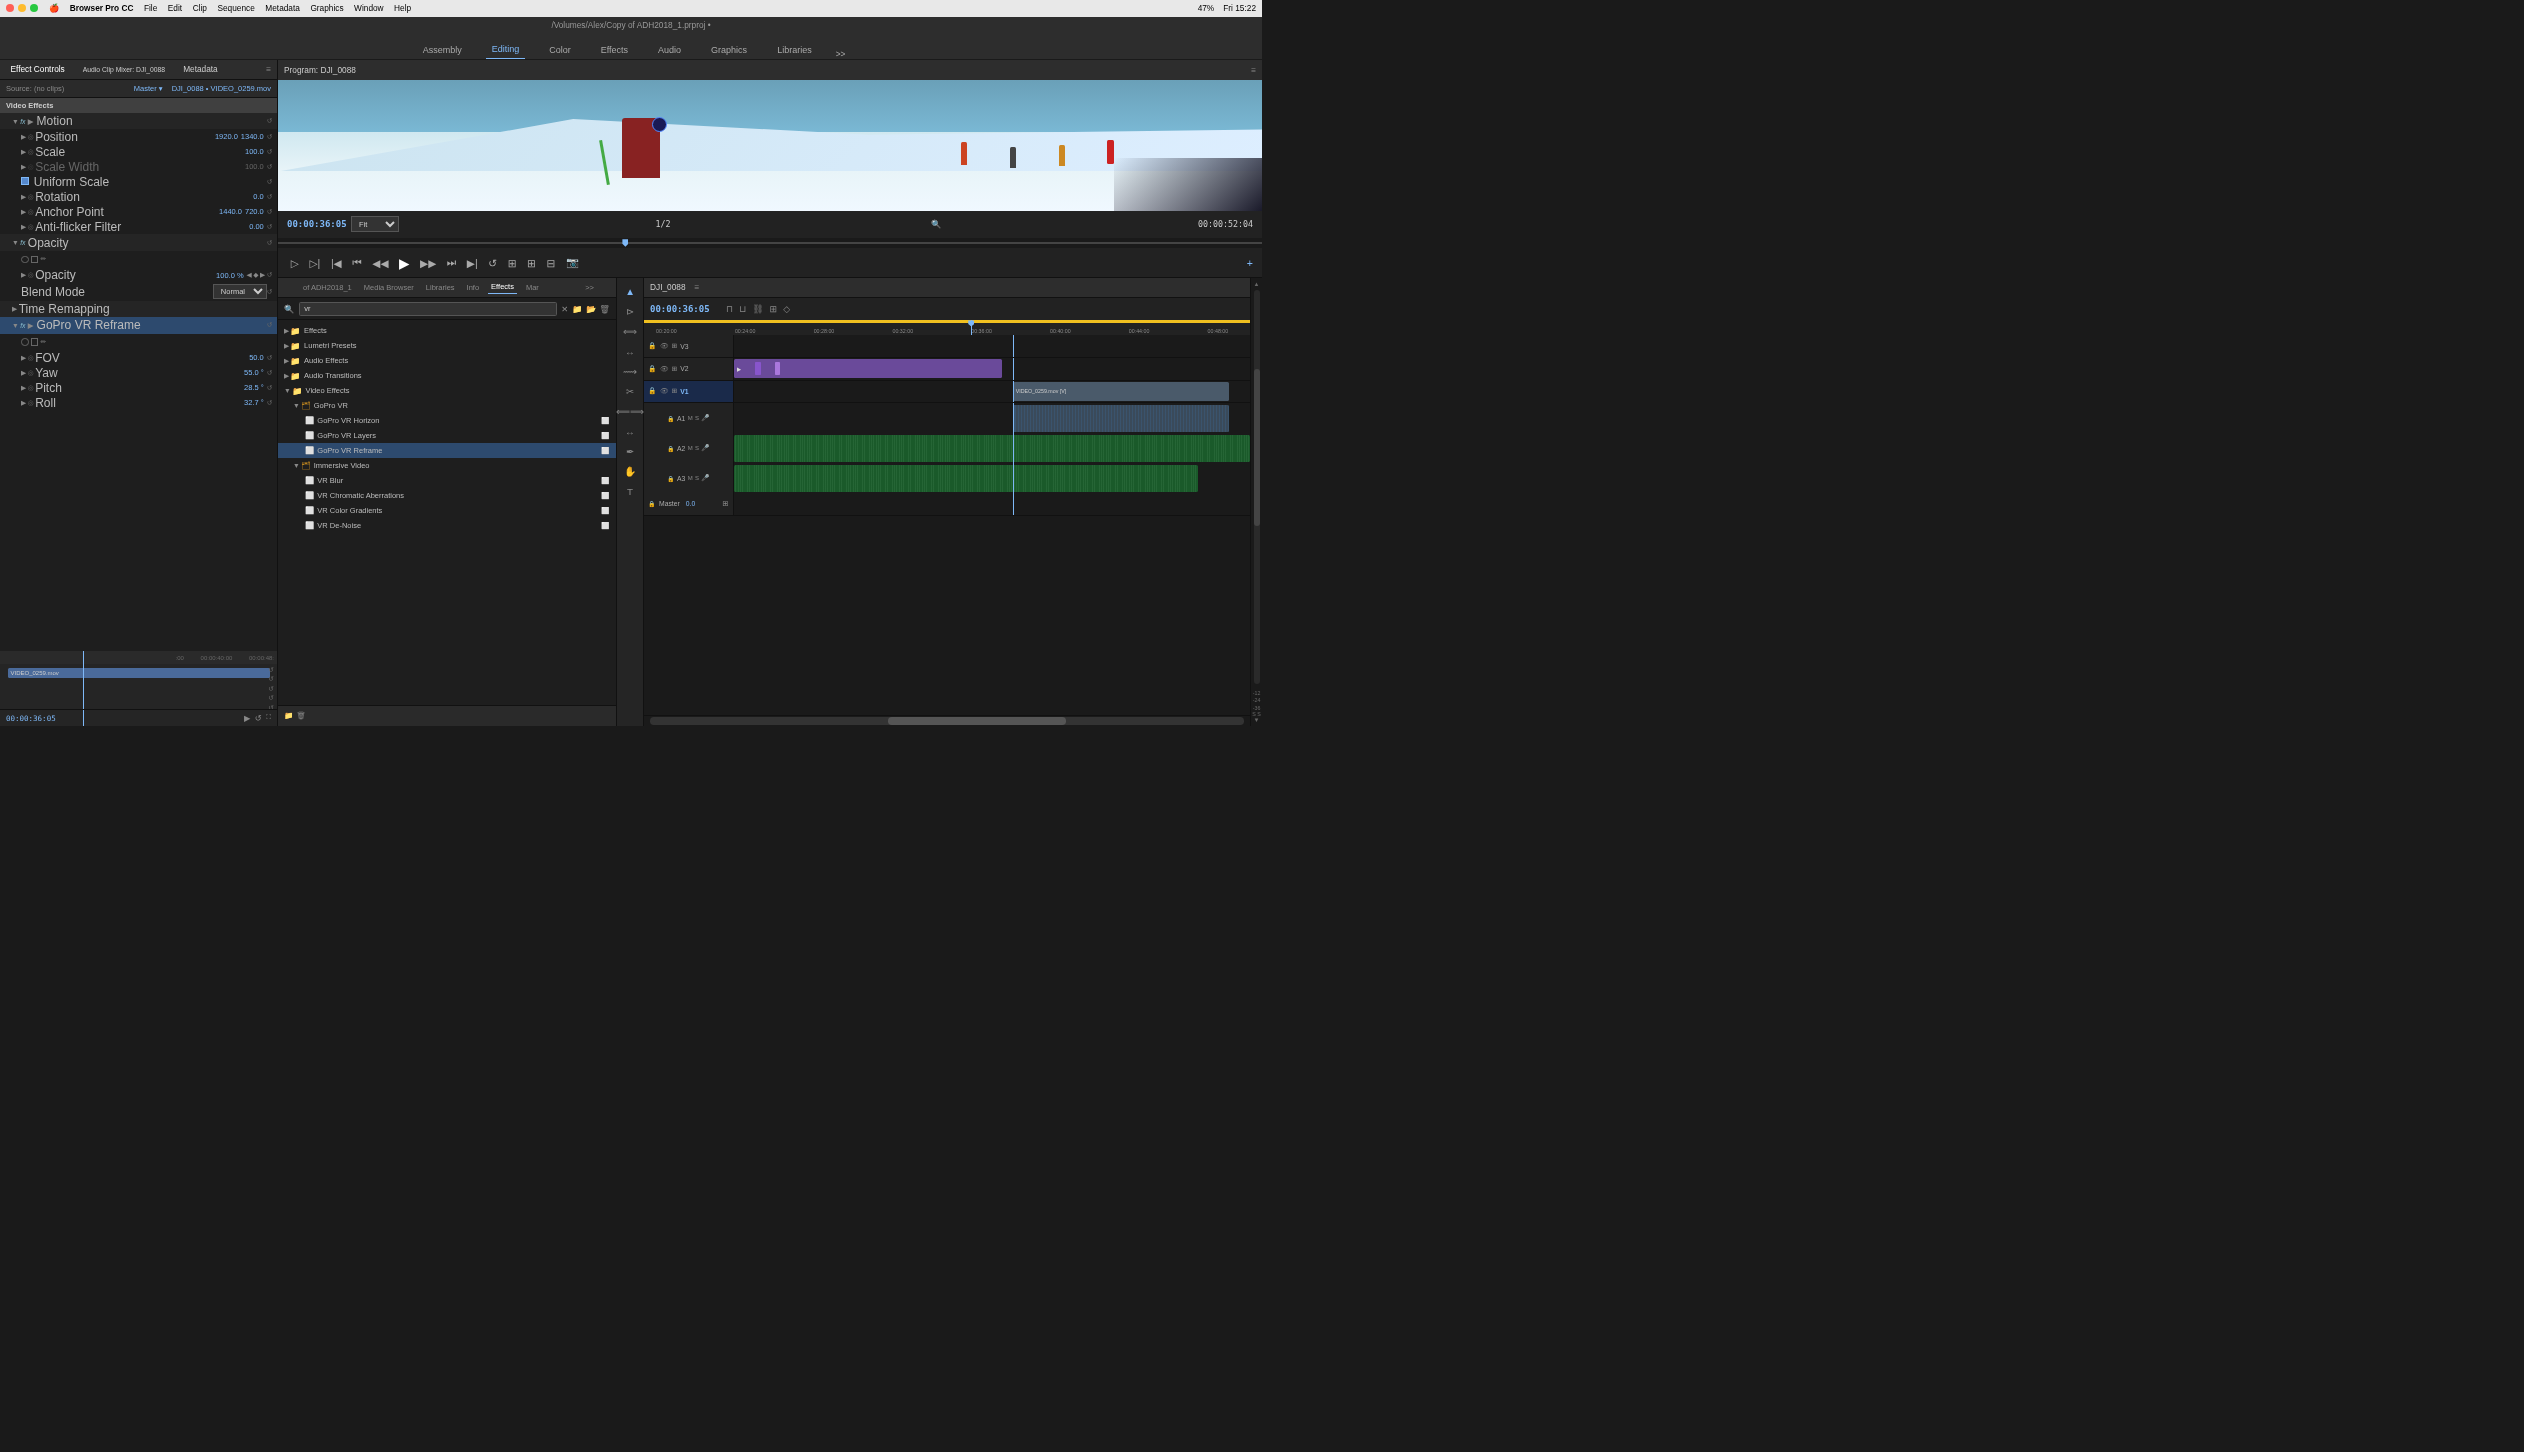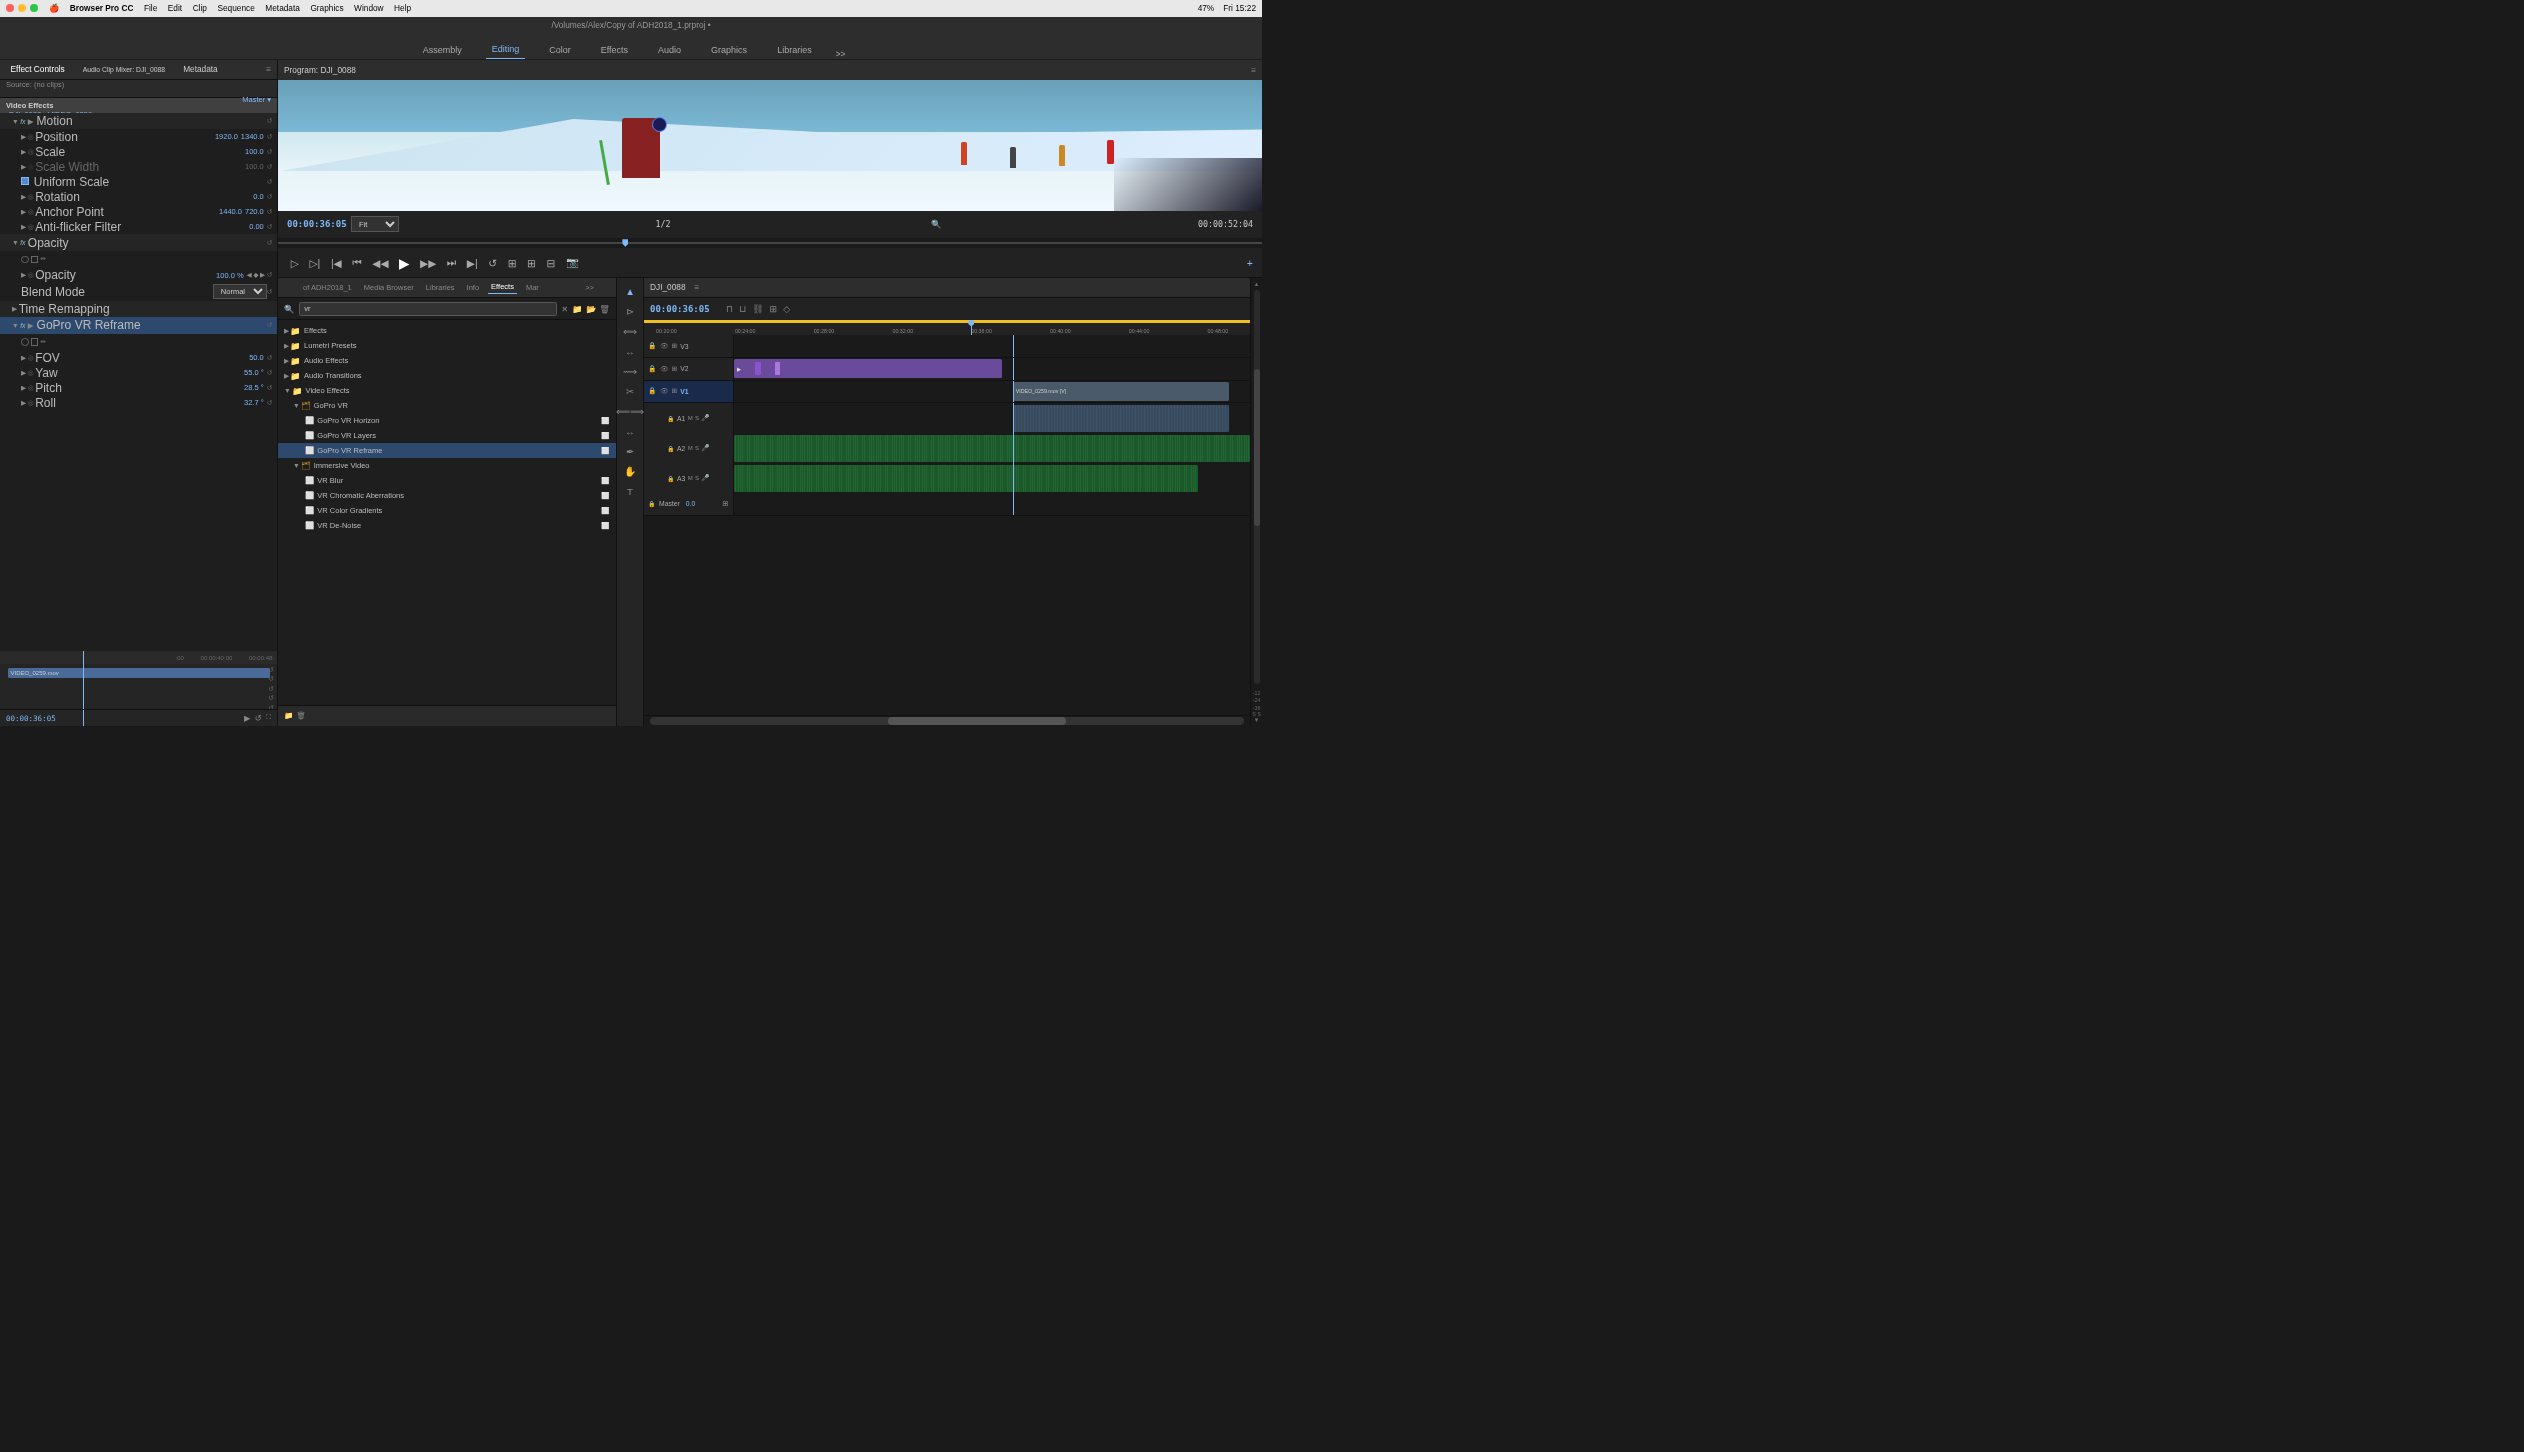--- a/index.html
+++ b/index.html
@@ -100,26 +100,25 @@
       cursor: pointer;
     }
     .panel-tab.active { color: #fff; }
     .panel-hamburger { margin-left: auto; color: #888; }
 
     
     .source-bar {
       background: #2a2a2a;
       height: 18px;
       display: flex;
-      align-items: flex-start;
+      align-items: center;
       padding: 0 6px;
       gap: 6px;
       border-bottom: 0.8px solid #111;
       flex-shrink: 0;
-      flex-direction: column;
     }
     .source-label { color: #888; font-size: 7.5px; }
 
     
     .effect-controls {
       flex: 1;
       overflow-y: auto;
       background: #1e1e1e;
     }
     .effect-controls::-webkit-scrollbar { width: 4.5px; }

